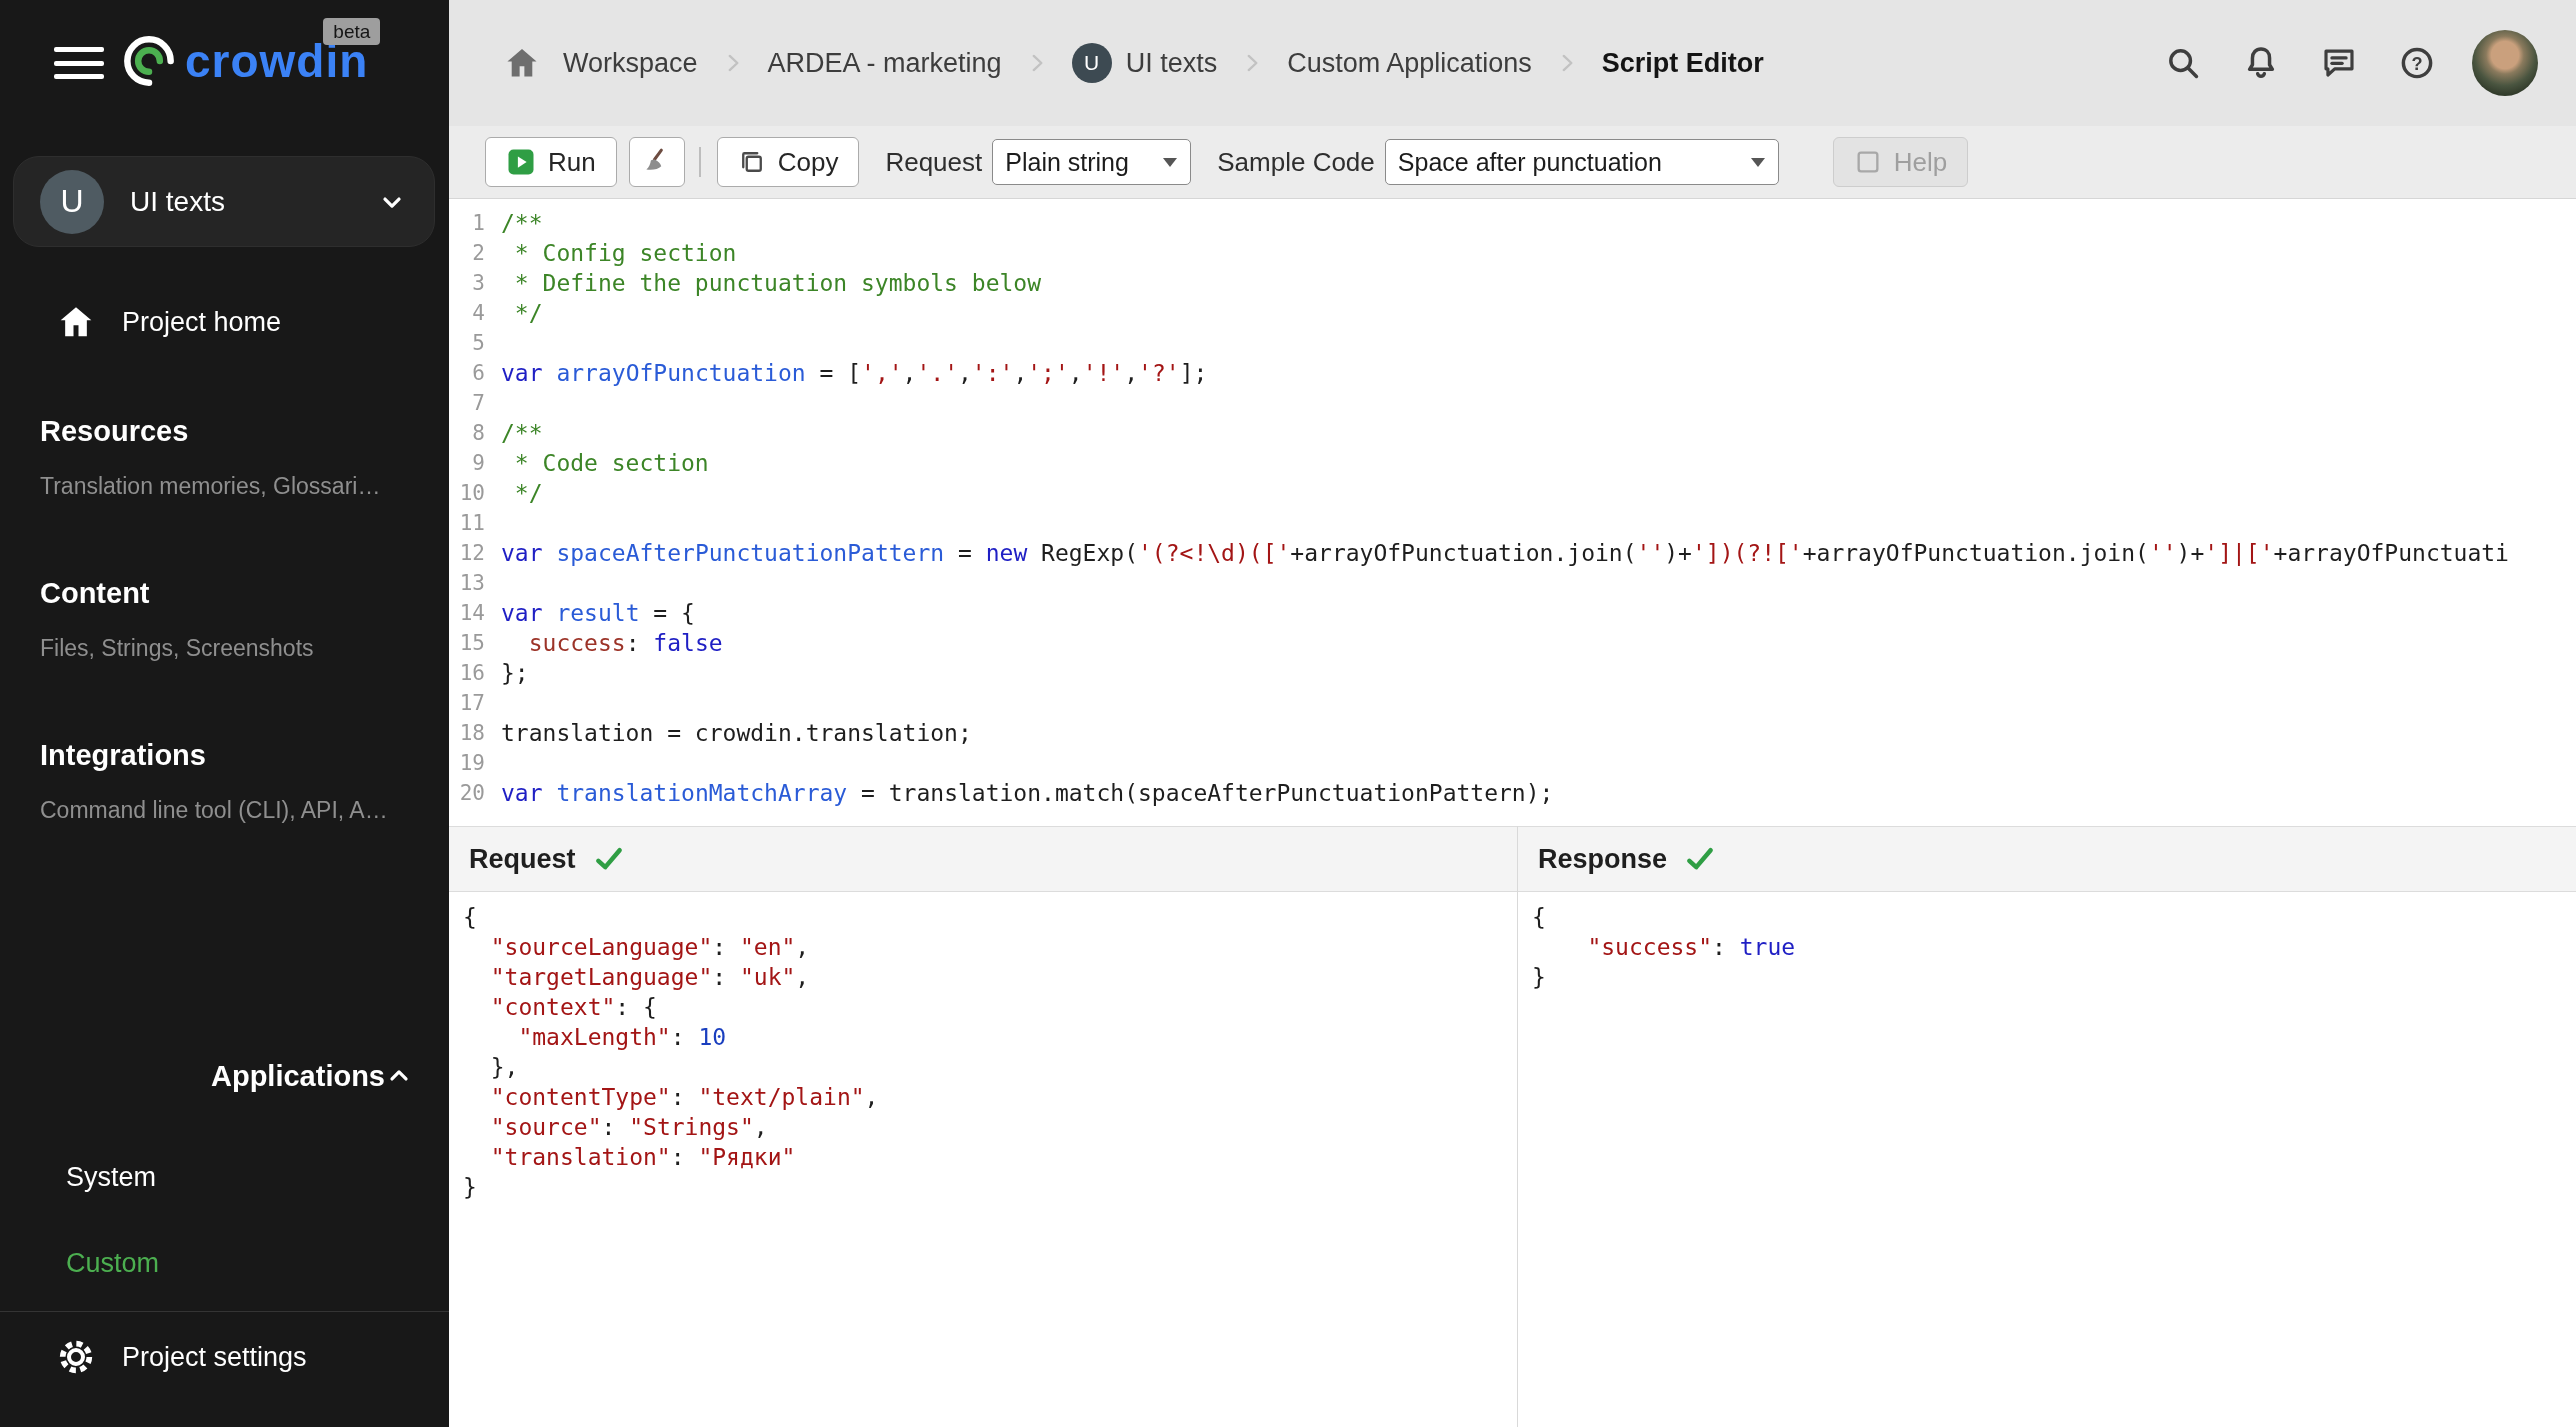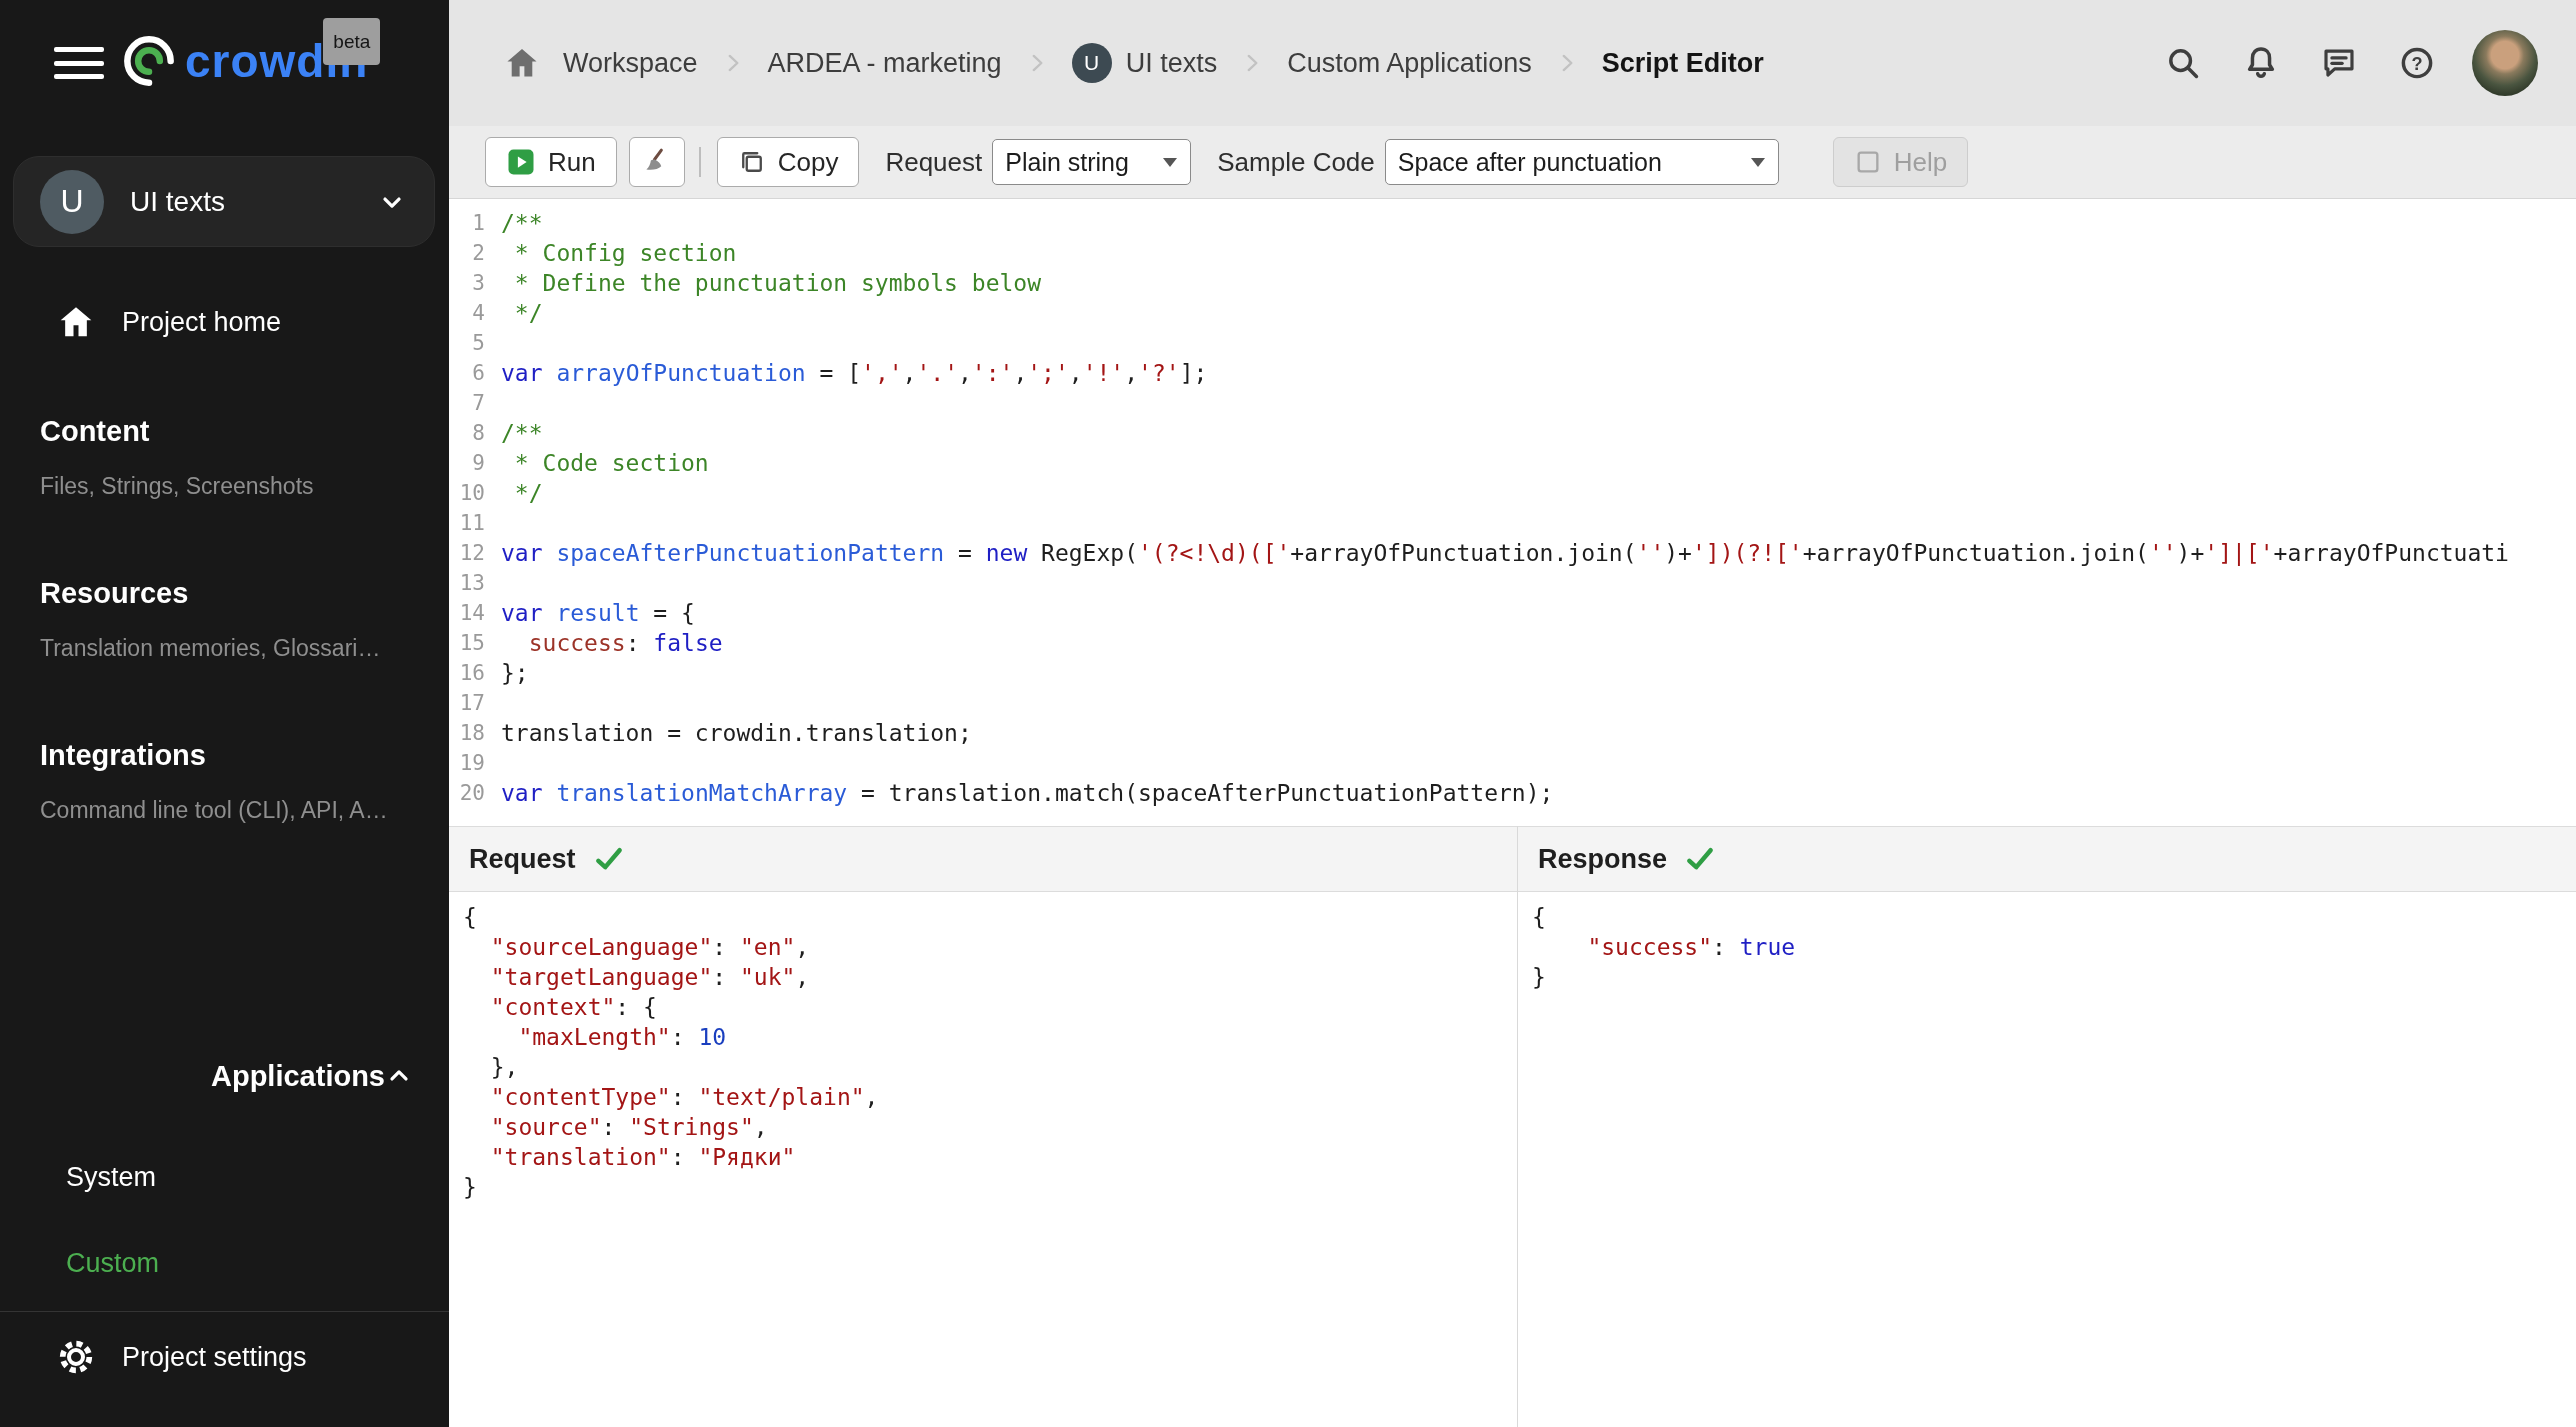--- a/index.html
+++ b/index.html
@@ -9,21 +9,21 @@
   .app { display:flex; width:100%; height:100%; }
 
   
   .sidebar { position:relative; flex:none; width:449px; background:#181818; color:#fff; }
   .hamburger { position:absolute; left:54px; top:44px; width:50px; height:38px; background:none; border:none;
     display:flex; flex-direction:column; justify-content:space-between; padding:3px 0; cursor:pointer; }
   .hamburger span { display:block; height:5px; background:#fff; border-radius:2px; }
   .logo { position:absolute; left:123px; top:34px; display:flex; align-items:center; gap:10px; cursor:pointer; }
   .logo-text { font-size:46px; font-weight:700; letter-spacing:1px; color:#3b82f6; }
   .beta { position:absolute; top:-16px; right:-12px; background:#9e9e9e; color:#161616; font-size:19px;
-    padding:12px 10px; border-radius:4px; line-height:23px; }
+    padding:2px 10px; border-radius:4px; line-height:23px; }
   .project-selector { position:absolute; left:13px; top:156px; width:422px; height:91px; background:#252525;
     border:1px solid #2e2e2e; border-radius:26px; display:flex; align-items:center; padding:0 28px 0 26px; cursor:pointer; }
   .proj-avatar { width:64px; height:64px; border-radius:50%; background:#4f5b62; color:#fff; display:flex;
     align-items:center; justify-content:center; font-size:32px; flex:none; }
   .proj-name { margin-left:26px; font-size:28px; color:#fff; flex:1; }
   .side-home { position:absolute; left:56px; top:300px; height:44px; display:flex; align-items:center; gap:26px;
     font-size:27px; color:#fff; cursor:pointer; }
   .side-sections { position:absolute; left:40px; right:28px; top:414px; }
   .side-section { margin-bottom:76px; cursor:pointer; }
   .side-title { font-size:29px; font-weight:700; color:#fff; line-height:34px; margin-bottom:24px; }
@@ -133,26 +133,26 @@
 
     <div class="side-home">
       <svg viewBox="0 0 24 24" width="40" height="40">
         <path d="M12 3.2 2.8 11h2.7v9.5h5V14h3v6.5h5V11h2.7z" fill="#ffffff"></path>
       </svg>
       <span>Project home</span>
     </div>
 
     <nav class="side-sections">
         <div class="side-section">
+          <div class="side-title">Resources</div>
+          <div class="side-sub">Translation memories, Glossari…</div>
+        </div>
+        <div class="side-section">
           <div class="side-title">Content</div>
           <div class="side-sub">Files, Strings, Screenshots</div>
-        </div>
-        <div class="side-section">
-          <div class="side-title">Resources</div>
-          <div class="side-sub">Translation memories, Glossari…</div>
         </div>
         <div class="side-section">
           <div class="side-title">Integrations</div>
           <div class="side-sub">Command line tool (CLI), API, A…</div>
         </div>
       </nav>
 
     <div class="side-apps">
       <span class="side-title">Applications</span>
       <svg viewBox="0 0 24 24" width="28" height="28">

